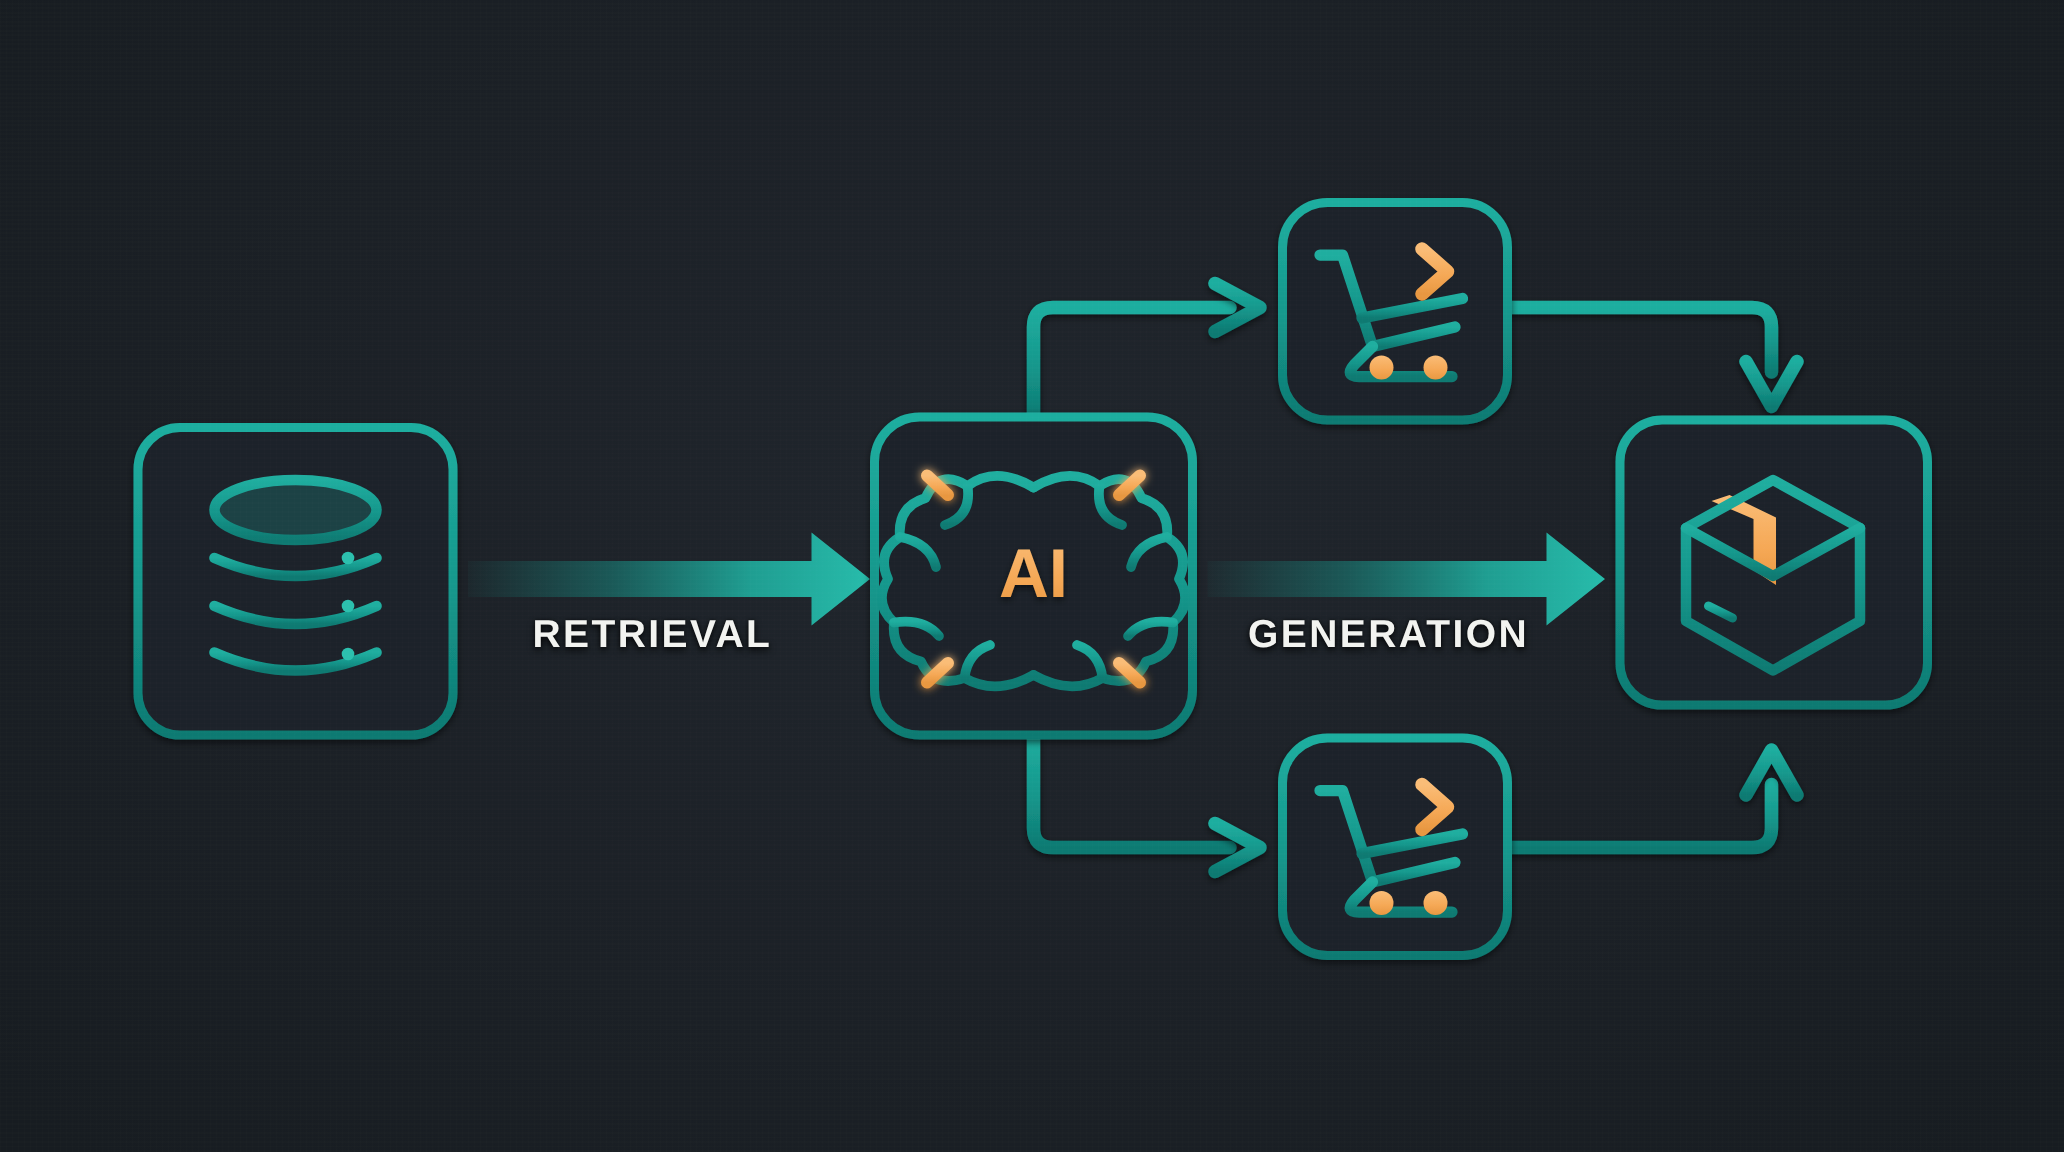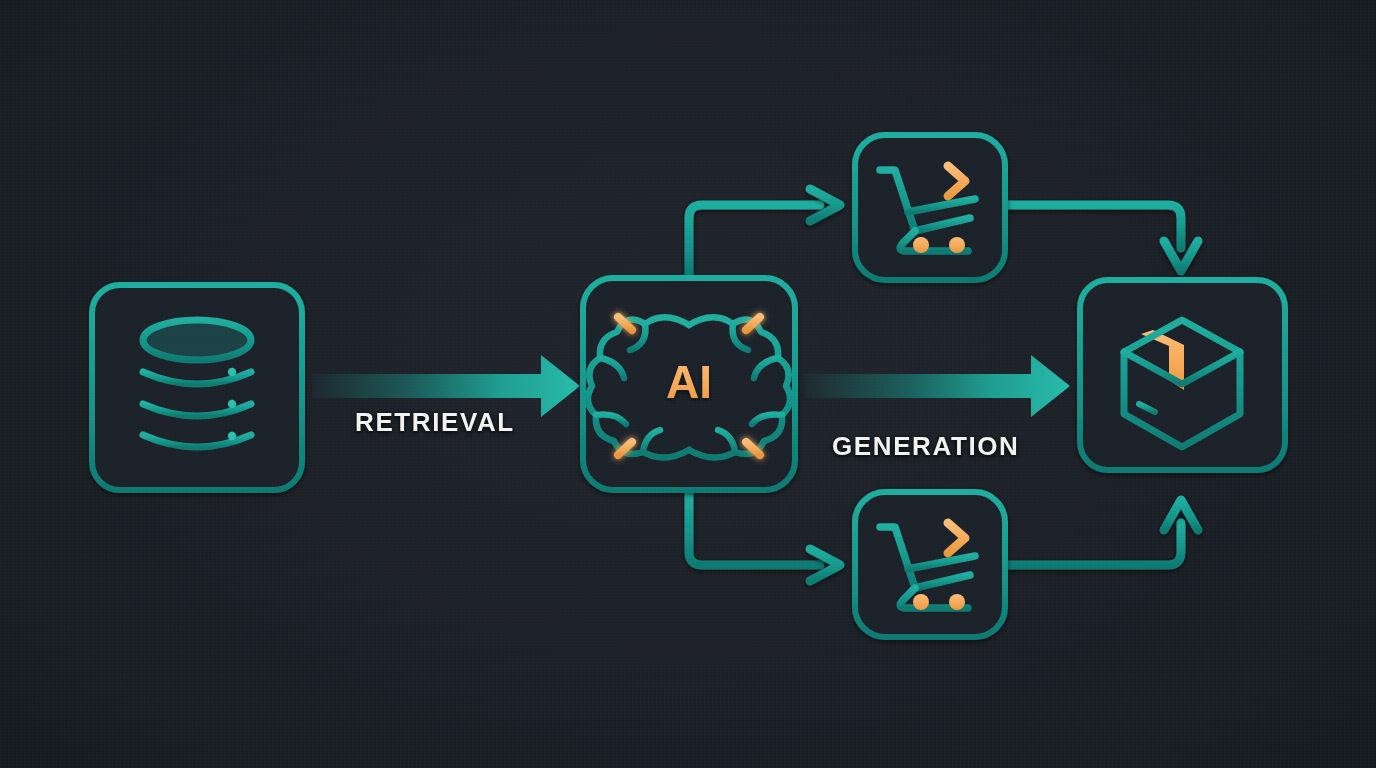--- a/index.html
+++ b/index.html
@@ -42,21 +42,21 @@
     position: absolute;
     font-weight: bold;
     font-size: 26px;
     letter-spacing: 1.6px;
     color: #f2f3f0;
     text-shadow: 0 2px 5px rgba(0,0,0,.85), 0 0 2px rgba(0,0,0,.6);
     white-space: nowrap;
     user-select: none;
   }
   #label-retrieval { left: 355px; top: 407px; }
-  #label-generation { left: 832px; top: 431px; }
+  #label-generation { left: 832px; top: 407px; }
 </style>
 </head>
 <body>
 
 <div id="stage">
 
   <svg class="diagram" viewBox="0 0 1376 768">
     <defs>
       <linearGradient id="gradArrow" x1="0" y1="0" x2="1" y2="0">
         <stop offset="0%" stop-color="#17998e" stop-opacity="0.05"></stop>

